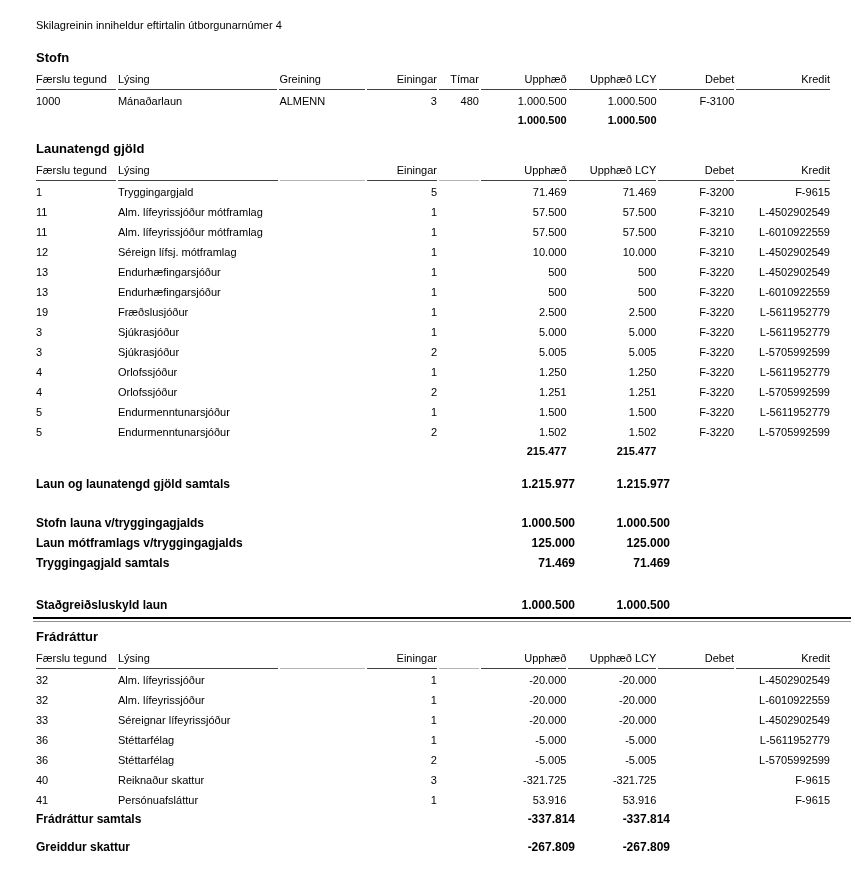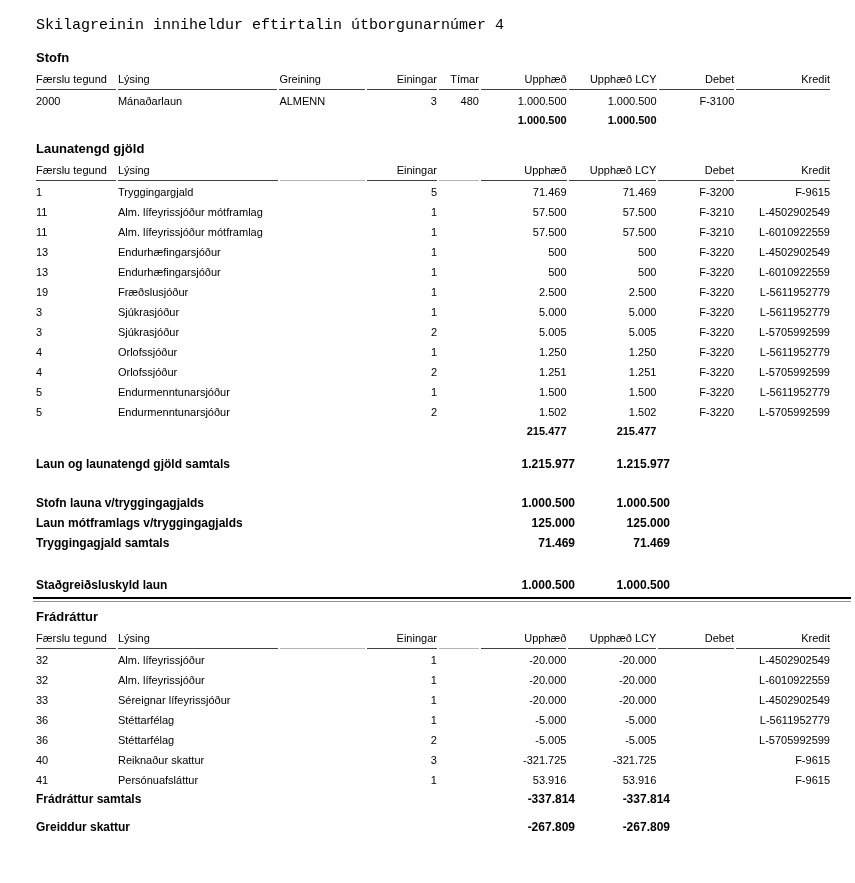--- a/index.html
+++ b/index.html
@@ -6,21 +6,21 @@
   .page {
     position:relative;
     width:855px; height:883px;
     box-sizing:border-box;
     padding:19px 23px 0 36px;
     background:#ffffff;
     color:#000000;
     font-family:"Liberation Sans", sans-serif;
     overflow:hidden;
   }
-  .intro { font-size:15px; line-height:13px; margin:0 0 18px 0;font-family:Liberation Mono, monospace; }
+  .intro { font-size:11px; line-height:13px; margin:0 0 18px 0; }
   .section-title { font-size:13px; line-height:15px; font-weight:bold; margin:0 0 6px 0; }
   .section-launatengd { margin-top:12px; }
   .section-fradrattur { margin-top:7px; }
 
   table.report { border-collapse:separate; border-spacing:2px 0; table-layout:fixed; margin-left:-2px; }
   table.report th {
     font-size:11px; font-weight:normal; line-height:13px;
     vertical-align:bottom; padding:2px 0 3px 0;
     border-bottom:1px solid #404040;
     white-space:nowrap; overflow:visible;
@@ -82,21 +82,21 @@
             <th class="c3">Einingar</th>
             <th class="c4">Tímar</th>
             <th class="c5">Upphæð</th>
             <th class="c6">Upphæð LCY</th>
             <th class="c7">Debet</th>
             <th class="c8">Kredit</th>
           </tr>
         </thead>
         <tbody>
           <tr>
-            <td class="c0">2000</td>
+            <td class="c0">1000</td>
             <td class="c1">Mánaðarlaun</td>
             <td class="c2">ALMENN</td>
             <td class="c3">3</td>
             <td class="c4">480</td>
             <td class="c5">1.000.500</td>
             <td class="c6">1.000.500</td>
             <td class="c7">F-3100</td>
             <td class="c8"></td>
           </tr>
           <tr class="total">
@@ -167,20 +167,31 @@
           <tr>
             <td class="c0">11</td>
             <td class="c1">Alm. lífeyrissjóður mótframlag</td>
             <td class="c2"></td>
             <td class="c3">1</td>
             <td class="c4"></td>
             <td class="c5">57.500</td>
             <td class="c6">57.500</td>
             <td class="c7">F-3210</td>
             <td class="c8">L-6010922559</td>
+          </tr>
+          <tr>
+            <td class="c0">12</td>
+            <td class="c1">Séreign lífsj. mótframlag</td>
+            <td class="c2"></td>
+            <td class="c3">1</td>
+            <td class="c4"></td>
+            <td class="c5">10.000</td>
+            <td class="c6">10.000</td>
+            <td class="c7">F-3210</td>
+            <td class="c8">L-4502902549</td>
           </tr>
           <tr>
             <td class="c0">13</td>
             <td class="c1">Endurhæfingarsjóður</td>
             <td class="c2"></td>
             <td class="c3">1</td>
             <td class="c4"></td>
             <td class="c5">500</td>
             <td class="c6">500</td>
             <td class="c7">F-3220</td>

